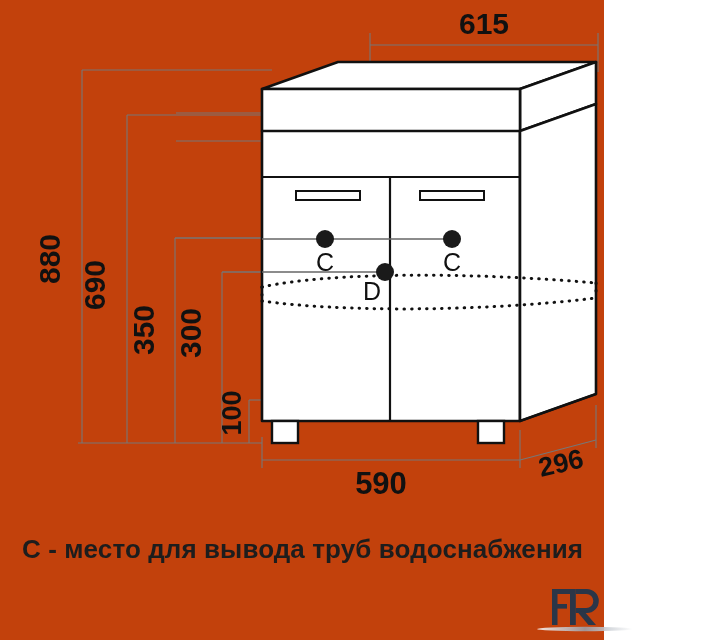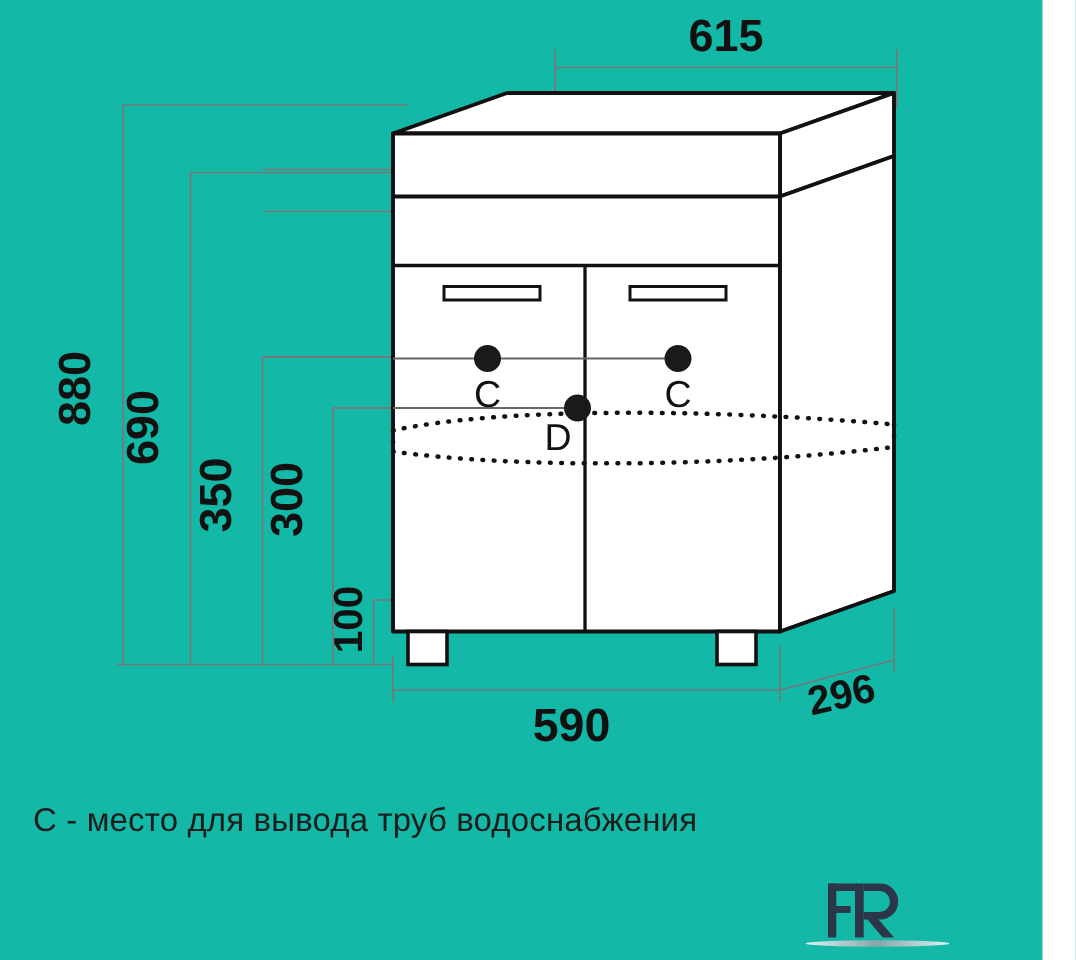--- a/index.html
+++ b/index.html
@@ -3,30 +3,30 @@
 <meta charset="utf-8">
 <style>
   html,body{margin:0;padding:0;background:#ffffff;}
   body{
     width:717px;height:640px;
     font-family:"Liberation Sans","DejaVu Sans",sans-serif;
     color:#1a1a1a;
     overflow:hidden;
     position:relative;
   }
-  #sheet{position:relative;width:695px;height:640px;background:#14b8a6;}
+  #sheet{position:relative;width:604px;height:640px;background:#c2410c;}
   #drawing{position:absolute;left:0;top:0;width:717px;height:640px;}
   .legend{
     position:absolute;
     left:22px;
-    font-size:22px;
+    font-size:26px;
     letter-spacing:0.1px;
     color:#1d1d1d;
     white-space:nowrap;
-    font-weight:400;
+    font-weight:700;
   }
   #legend-line-1{top:534px;}
   #legend-line-2{top:581px;}
   #logo-wrap{
     position:absolute;
     left:530px;top:583px;
     width:110px;height:52px;
   }
   #logo-wrap svg{display:block;}
 </style>

